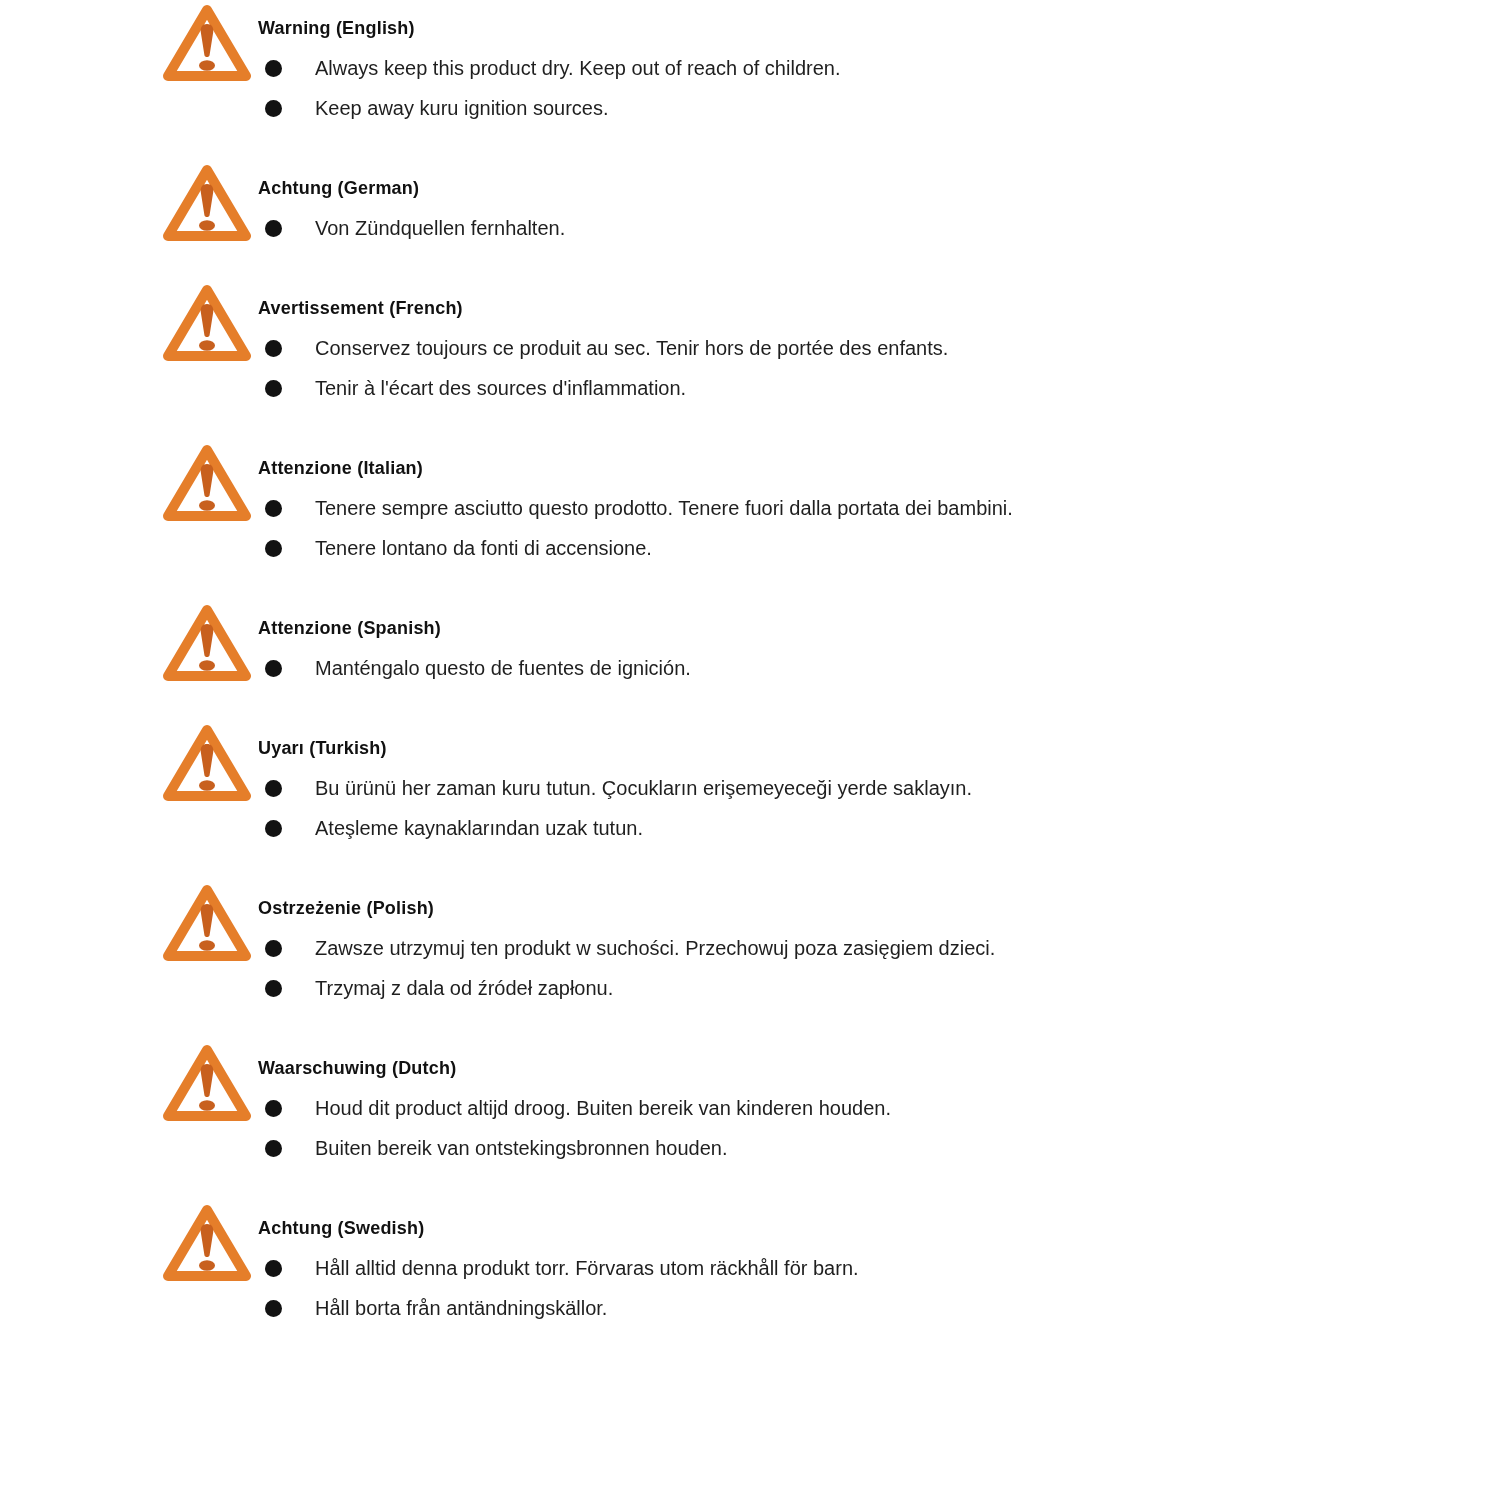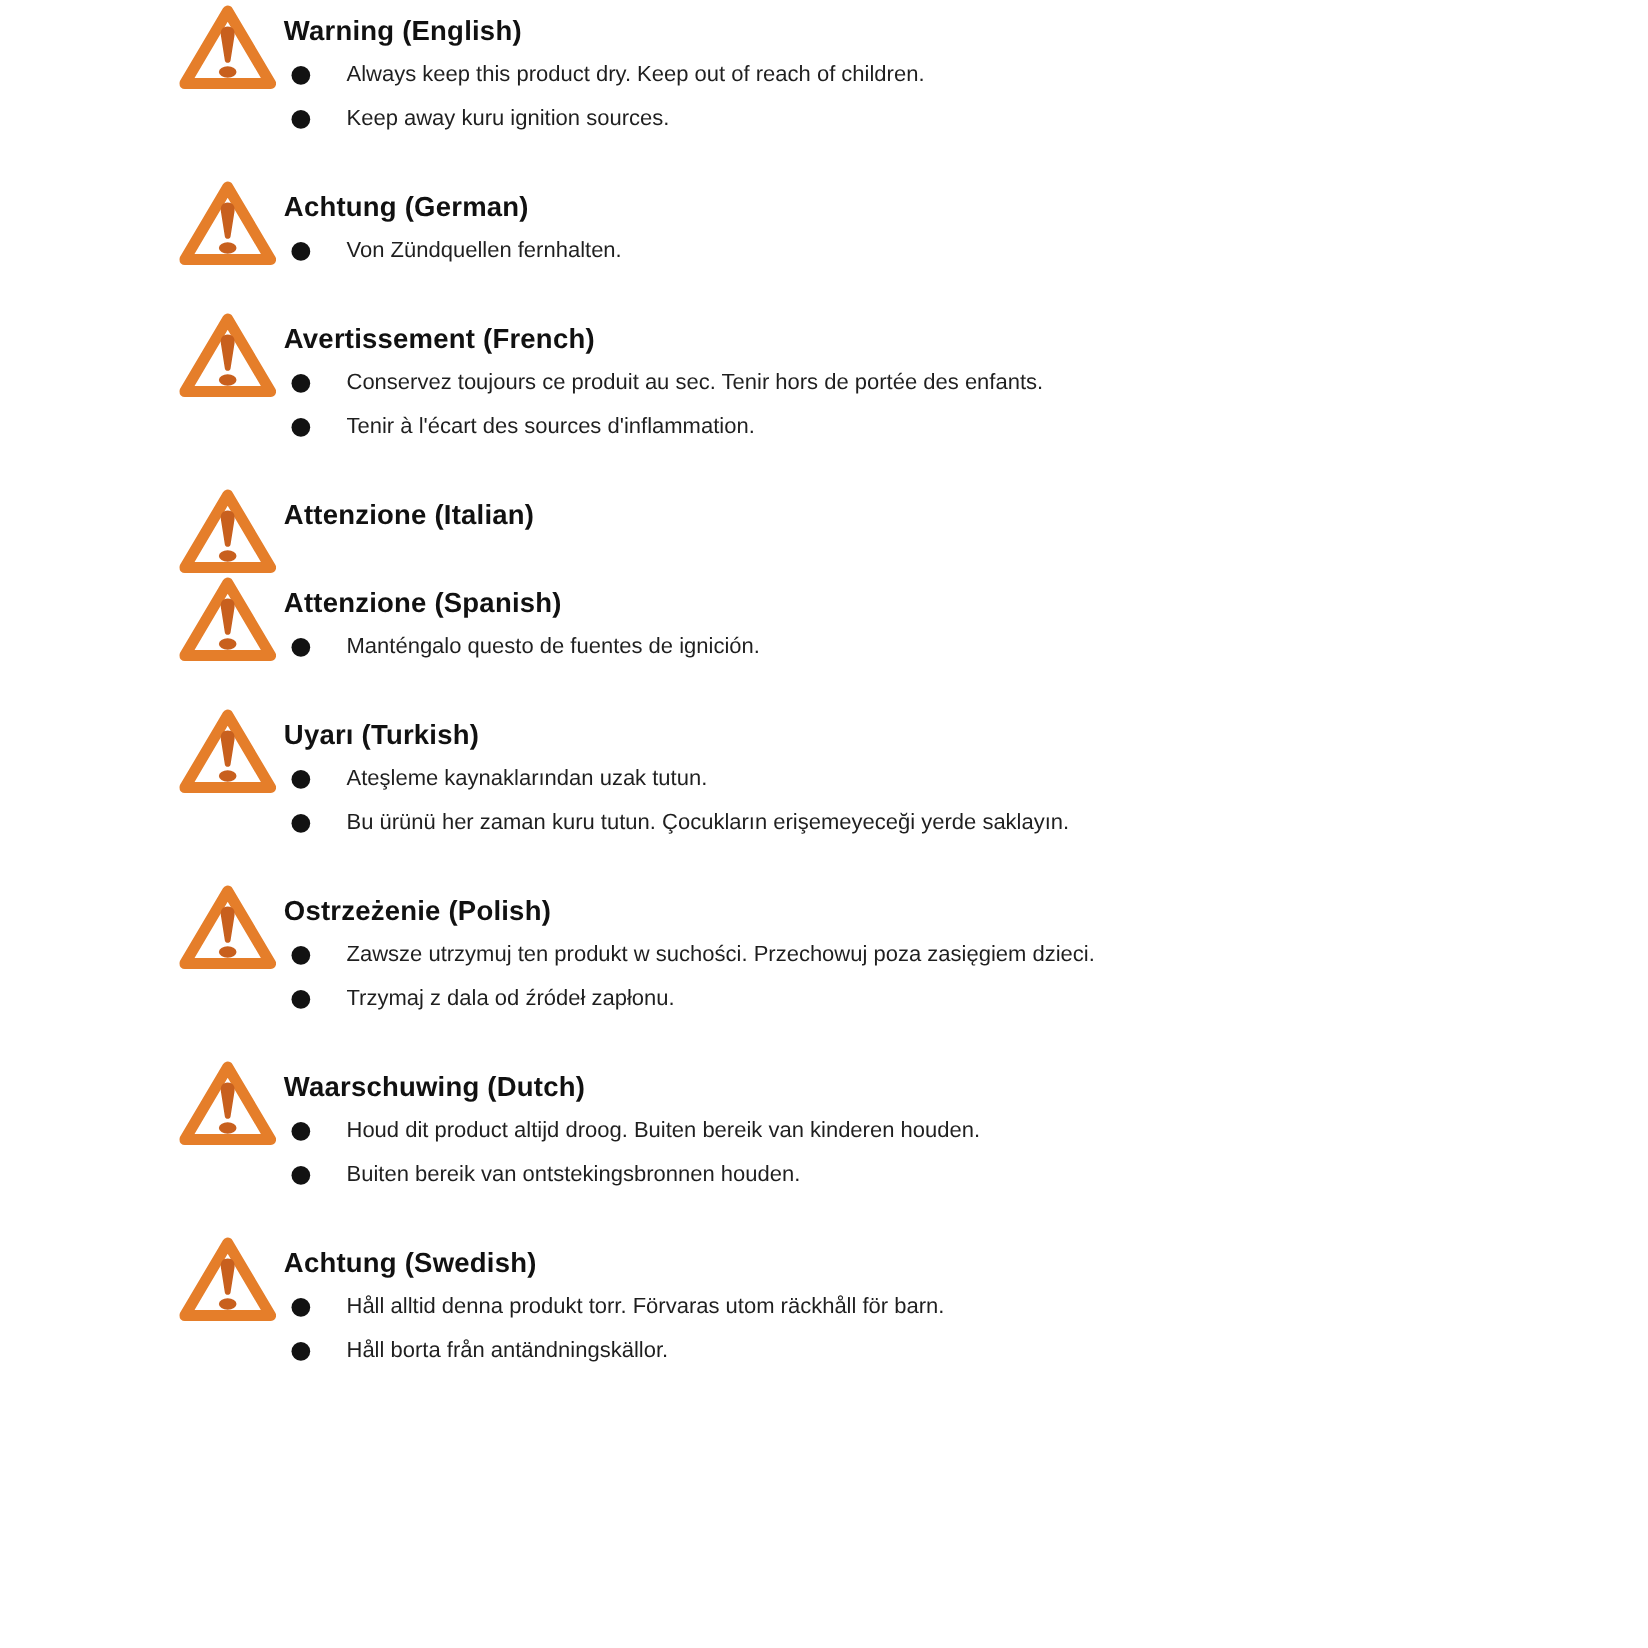--- a/index.html
+++ b/index.html
@@ -31,21 +31,21 @@
     height: 80px;
     display: block;
   }
   .warn-icon svg {
     display: block;
     width: 100%;
     height: 100%;
   }
   .section-title {
     margin: 0;
-    font-size: 25px;
+    font-size: 18px;
     font-weight: bold;
     color: #111111;
     line-height: 40px;
     letter-spacing: 0.2px;
   }
   ul.bullets {
     list-style: none;
     margin: 0;
     padding: 0 0 0 7px;
   }
@@ -126,20 +126,24 @@
   <section class="warn-section">
     <span class="warn-icon">
       <svg viewBox="0 0 88 80" xmlns="http://www.w3.org/2000/svg" aria-hidden="true">
         <path d="M44 6 L83 72 L5 72 Z" fill="#ffffff" stroke-width="10" stroke-linejoin="round" stroke="#E57E2A"></path>
         <path d="M44 20 C48.8 20 50.8 23.2 50.2 28.2 L46.6 51 C46.2 53.8 41.8 53.8 41.4 51 L37.8 28.2 C37.2 23.2 39.2 20 44 20 Z" fill="#C8601E"></path>
         <ellipse cx="44" cy="61.5" rx="8" ry="5.2" fill="#C8601E"></ellipse>
       </svg>
     </span>
     <div class="section-content">
       <h2 class="section-title">Attenzione (Italian)</h2>
+      <ul class="bullets">
+            <li>Tenere sempre asciutto questo prodotto. Tenere fuori dalla portata dei bambini.</li>
+            <li>Tenere lontano da fonti di accensione.</li>
+          </ul>
     </div>
   </section>
 
   <section class="warn-section">
     <span class="warn-icon">
       <svg viewBox="0 0 88 80" xmlns="http://www.w3.org/2000/svg" aria-hidden="true">
         <path d="M44 6 L83 72 L5 72 Z" fill="#ffffff" stroke-width="10" stroke-linejoin="round" stroke="#E57E2A"></path>
         <path d="M44 20 C48.8 20 50.8 23.2 50.2 28.2 L46.6 51 C46.2 53.8 41.8 53.8 41.4 51 L37.8 28.2 C37.2 23.2 39.2 20 44 20 Z" fill="#C8601E"></path>
         <ellipse cx="44" cy="61.5" rx="8" ry="5.2" fill="#C8601E"></ellipse>
       </svg>
@@ -156,22 +160,22 @@
     <span class="warn-icon">
       <svg viewBox="0 0 88 80" xmlns="http://www.w3.org/2000/svg" aria-hidden="true">
         <path d="M44 6 L83 72 L5 72 Z" fill="#ffffff" stroke-width="10" stroke-linejoin="round" stroke="#E57E2A"></path>
         <path d="M44 20 C48.8 20 50.8 23.2 50.2 28.2 L46.6 51 C46.2 53.8 41.8 53.8 41.4 51 L37.8 28.2 C37.2 23.2 39.2 20 44 20 Z" fill="#C8601E"></path>
         <ellipse cx="44" cy="61.5" rx="8" ry="5.2" fill="#C8601E"></ellipse>
       </svg>
     </span>
     <div class="section-content">
       <h2 class="section-title">Uyarı (Turkish)</h2>
       <ul class="bullets">
+            <li>Bu ürünü her zaman kuru tutun. Çocukların erişemeyeceği yerde saklayın.</li>
             <li>Ateşleme kaynaklarından uzak tutun.</li>
-            <li>Bu ürünü her zaman kuru tutun. Çocukların erişemeyeceği yerde saklayın.</li>
           </ul>
     </div>
   </section>
 
   <section class="warn-section">
     <span class="warn-icon">
       <svg viewBox="0 0 88 80" xmlns="http://www.w3.org/2000/svg" aria-hidden="true">
         <path d="M44 6 L83 72 L5 72 Z" fill="#ffffff" stroke-width="10" stroke-linejoin="round" stroke="#E57E2A"></path>
         <path d="M44 20 C48.8 20 50.8 23.2 50.2 28.2 L46.6 51 C46.2 53.8 41.8 53.8 41.4 51 L37.8 28.2 C37.2 23.2 39.2 20 44 20 Z" fill="#C8601E"></path>
         <ellipse cx="44" cy="61.5" rx="8" ry="5.2" fill="#C8601E"></ellipse>

